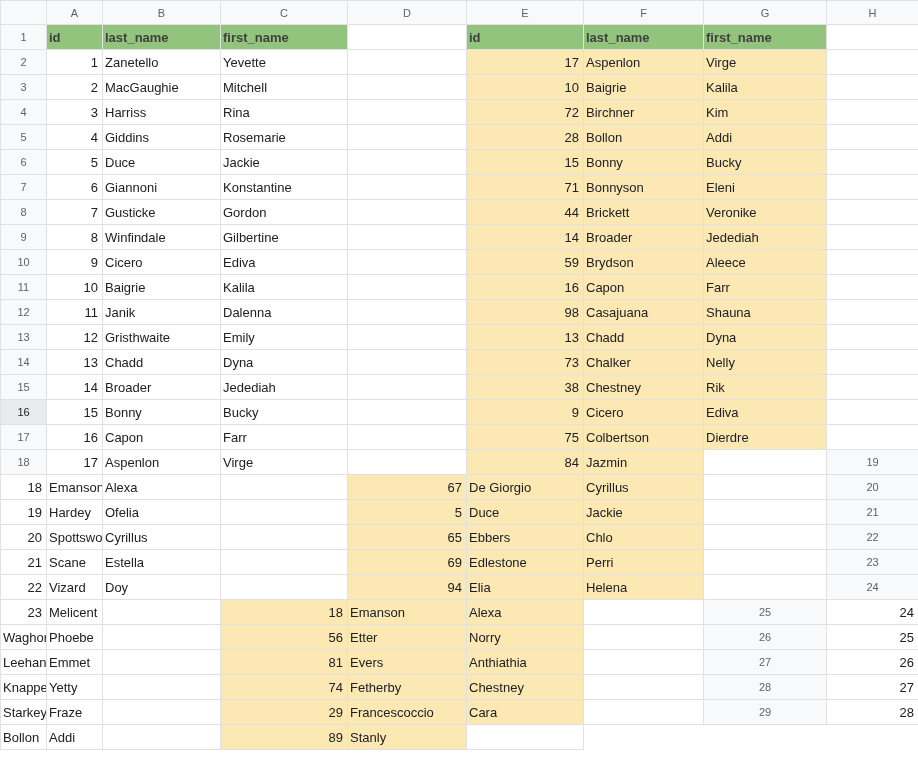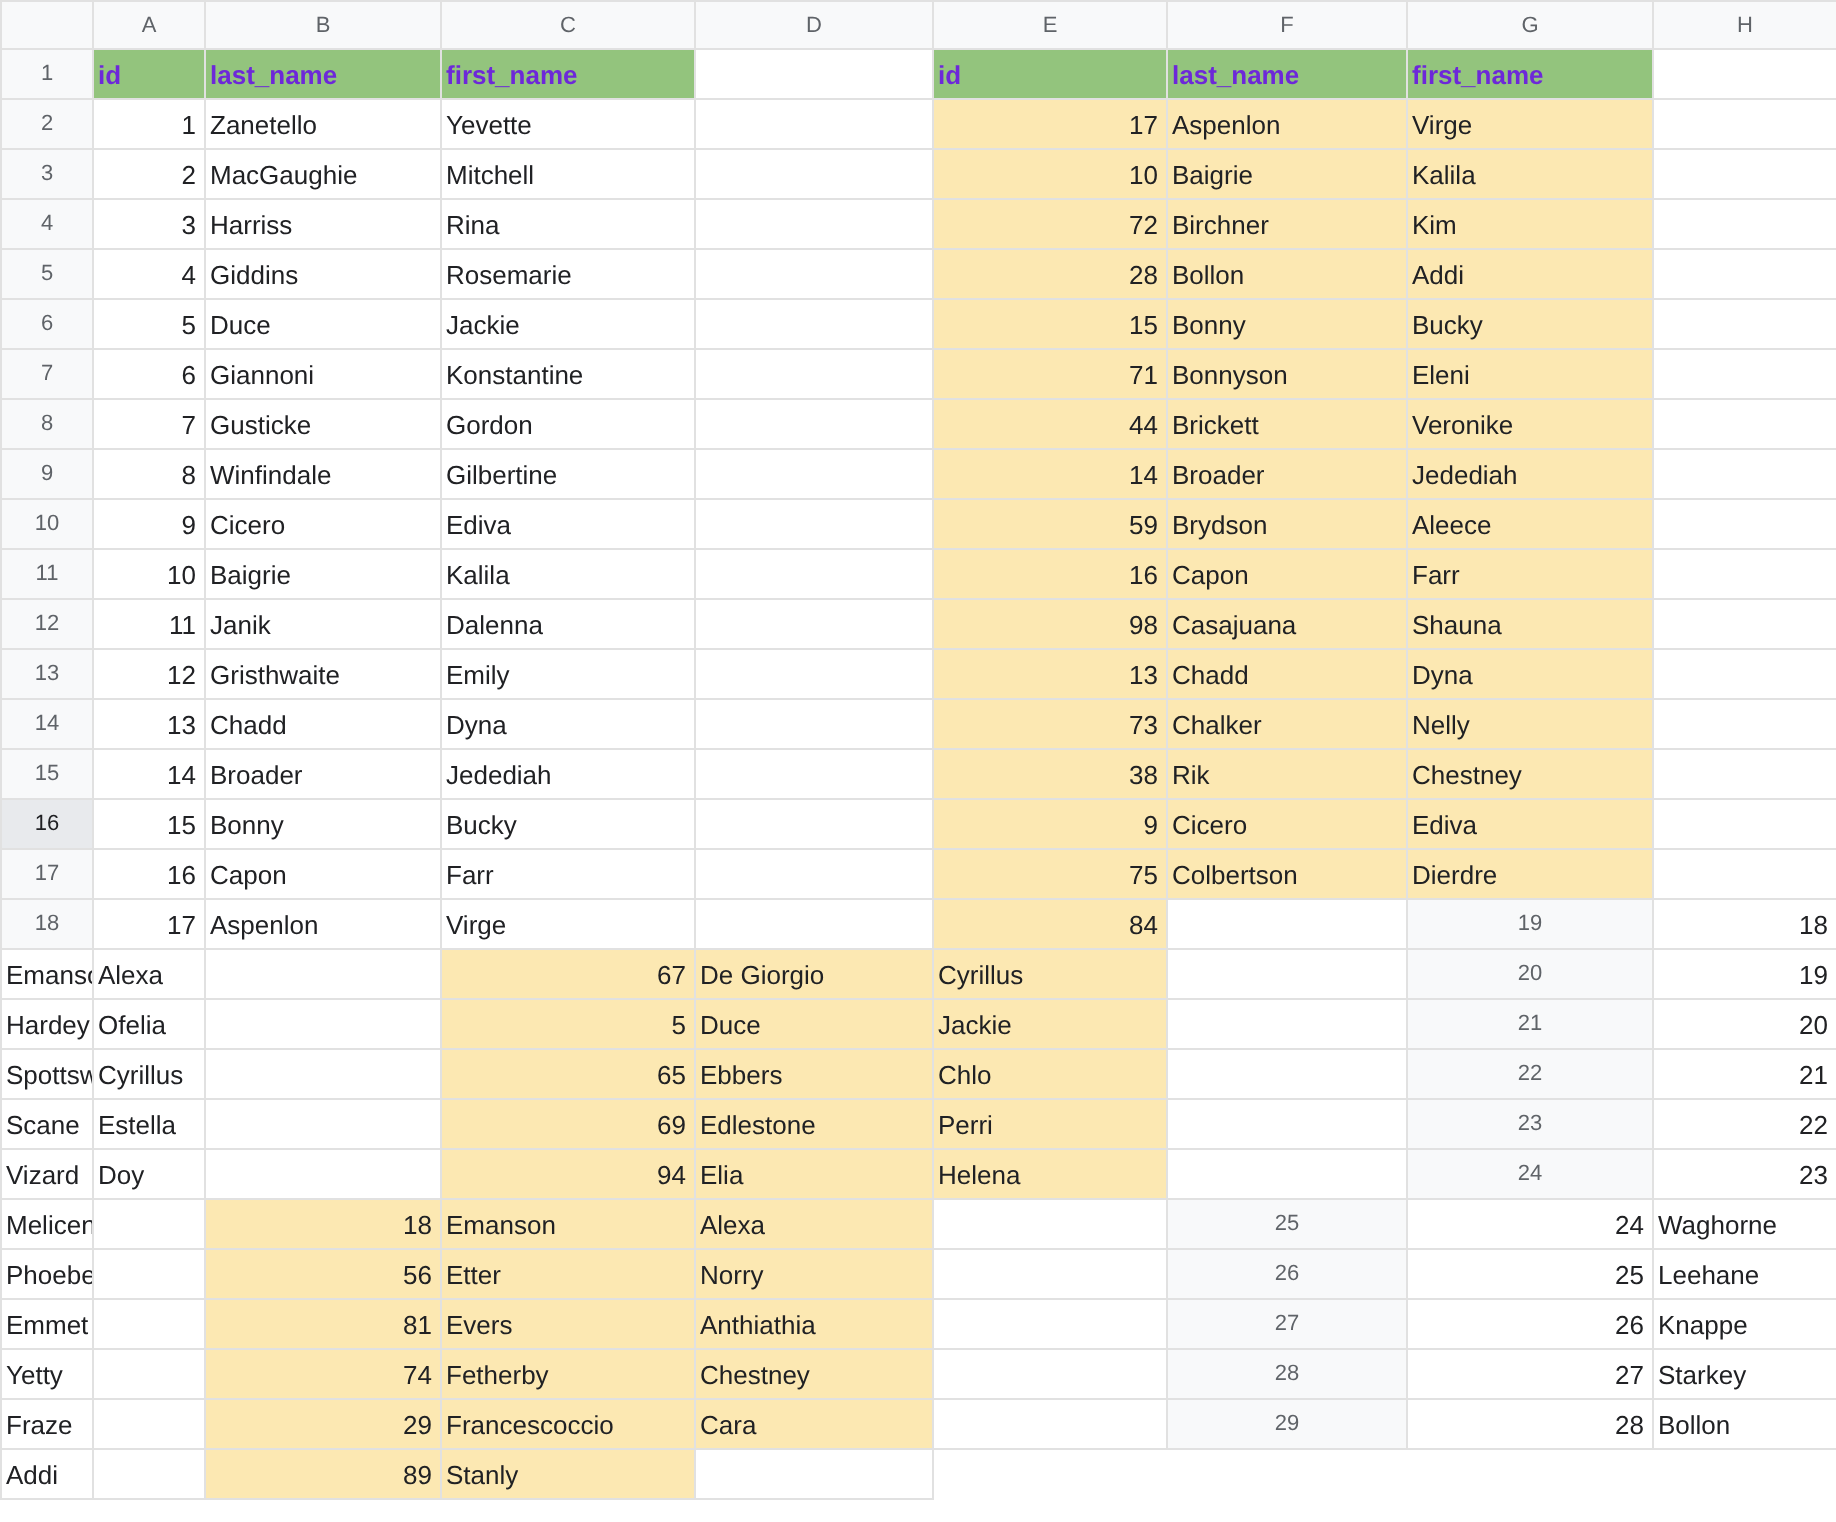--- a/index.html
+++ b/index.html
@@ -45,21 +45,21 @@
   .row-header.selected {
     background: #e8eaed;
     color: #202124;
   }
   .corner {
     background: #f8f9fa;
   }
   .hdr {
     background: #93c47d;
     font-weight: bold;
-    color: #6d28d9;
+    color: #404040;
   }
   .hl {
     background: #fce8b2;
   }
   .num {
     text-align: right;
     padding-right: 4px;
   }
   .txt {
     text-align: left;
@@ -204,22 +204,22 @@
     <div class="cell hl num">73</div>
     <div class="cell hl txt">Chalker</div>
     <div class="cell hl txt">Nelly</div>
     <div class="cell "></div>
     <div class="cell row-header">15</div>
     <div class="cell num">14</div>
     <div class="cell txt">Broader</div>
     <div class="cell txt">Jedediah</div>
     <div class="cell "></div>
     <div class="cell hl num">38</div>
+    <div class="cell hl txt">Chestney</div>
     <div class="cell hl txt">Rik</div>
-    <div class="cell hl txt">Chestney</div>
     <div class="cell "></div>
     <div class="cell row-header selected">16</div>
     <div class="cell num">15</div>
     <div class="cell txt">Bonny</div>
     <div class="cell txt">Bucky</div>
     <div class="cell "></div>
     <div class="cell hl num">9</div>
     <div class="cell hl txt">Cicero</div>
     <div class="cell hl txt">Ediva</div>
     <div class="cell "></div>
@@ -231,20 +231,21 @@
     <div class="cell hl num">75</div>
     <div class="cell hl txt">Colbertson</div>
     <div class="cell hl txt">Dierdre</div>
     <div class="cell "></div>
     <div class="cell row-header">18</div>
     <div class="cell num">17</div>
     <div class="cell txt">Aspenlon</div>
     <div class="cell txt">Virge</div>
     <div class="cell "></div>
     <div class="cell hl num">84</div>
+    <div class="cell hl txt">Jazmin</div>
     <div class="cell "></div>
     <div class="cell row-header">19</div>
     <div class="cell num">18</div>
     <div class="cell txt">Emanson</div>
     <div class="cell txt">Alexa</div>
     <div class="cell "></div>
     <div class="cell hl num">67</div>
     <div class="cell hl txt">De Giorgio</div>
     <div class="cell hl txt">Cyrillus</div>
     <div class="cell "></div>

